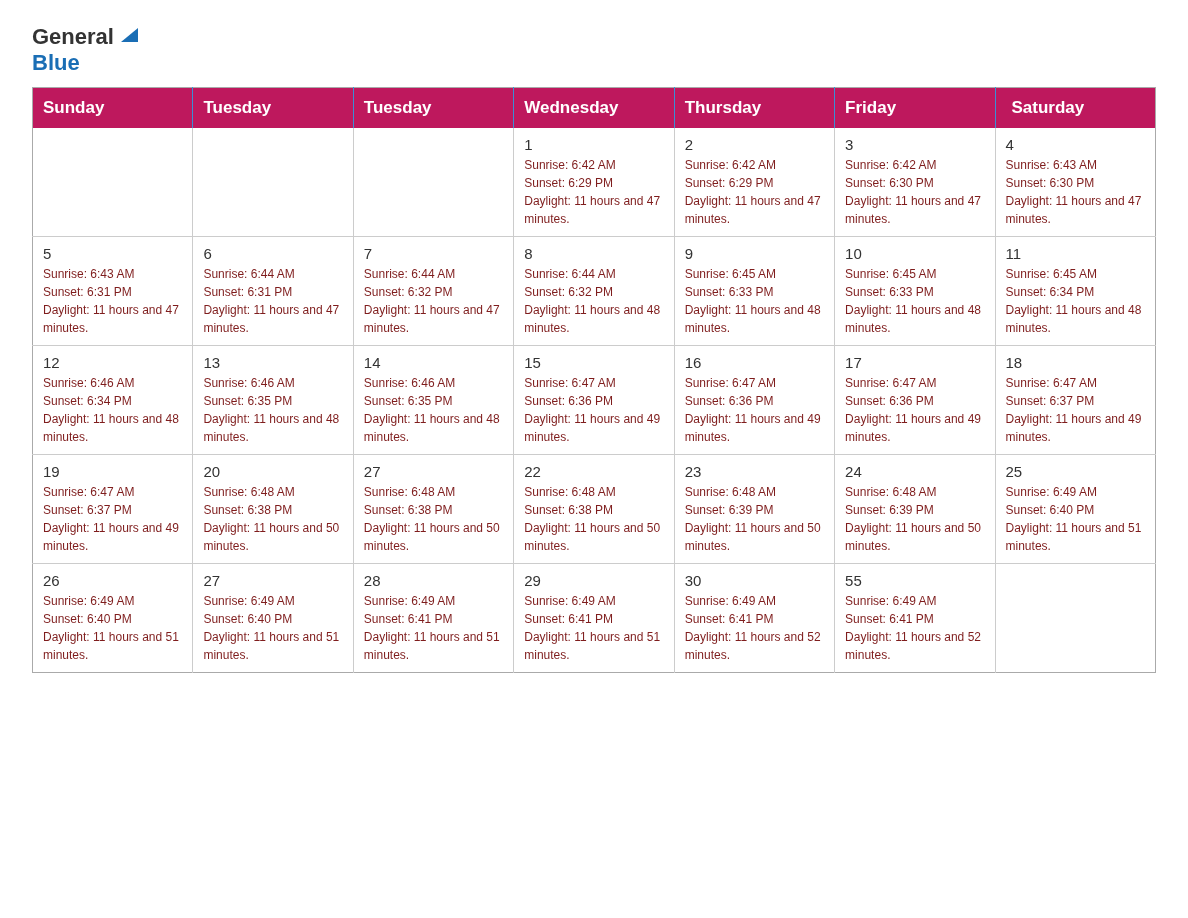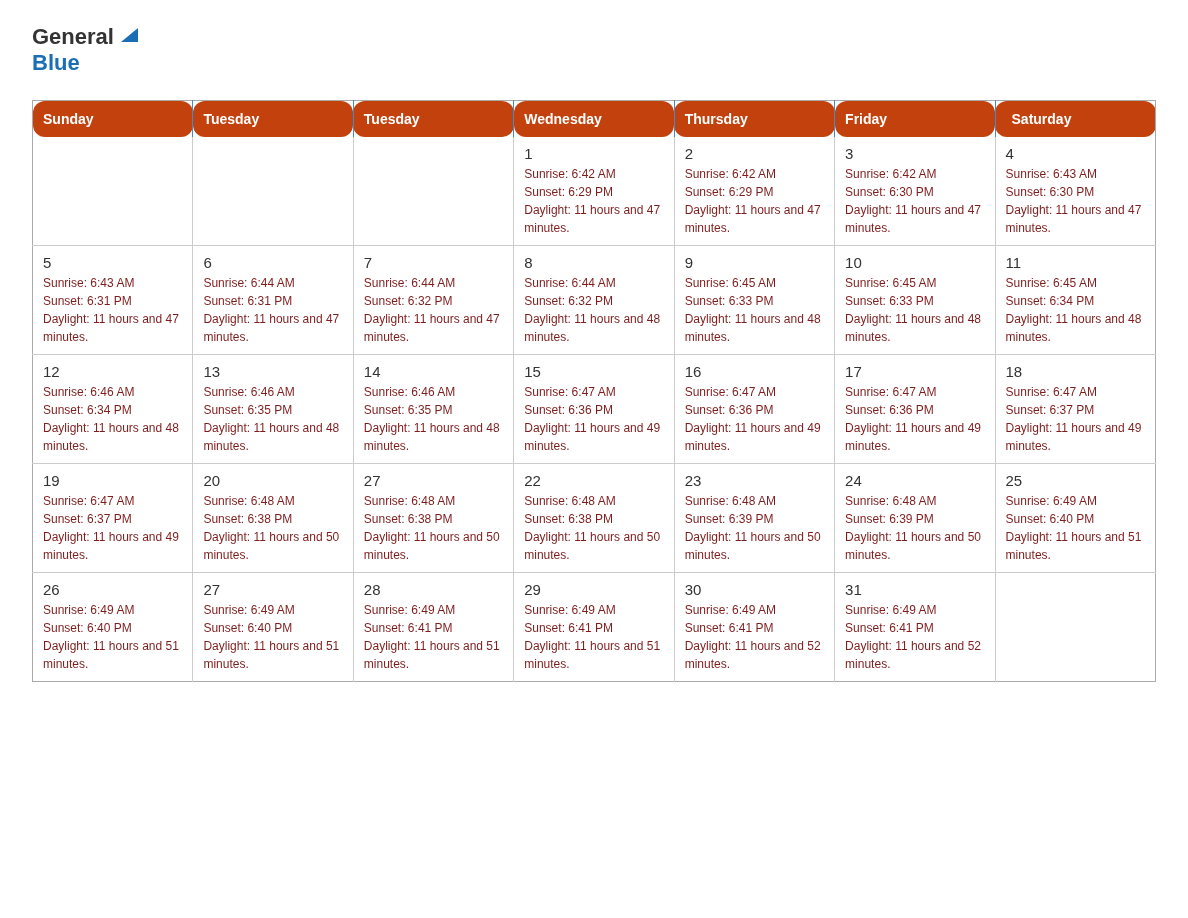--- a/index.html
+++ b/index.html
@@ -6,21 +6,21 @@
     body {
       font-family: Arial, sans-serif;
       background: #fff;
       padding: 24px 32px;
       width: 1188px;
       min-height: 918px;
     }
     .header {
       display: flex;
       align-items: flex-start;
-      margin-bottom: 24px;
+      margin-bottom: 11px;
     }
     .logo-text-general {
       font-size: 22px;
       font-weight: bold;
       color: #333;
     }
     .logo-text-blue {
       font-size: 22px;
       font-weight: bold;
       color: #1a6eb5;
@@ -36,27 +36,26 @@
     .location {
       font-size: 18px;
       color: #333;
     }
     .calendar-table {
       width: 100%;
       border-collapse: collapse;
       border: 1px solid #aaa;
     }
     .calendar-table th {
-      background-color: #c2410c;
+      background-color: #be185d;
       color: #fff;
       text-align: left;
       padding: 10px 10px;
-      font-size: 14px;
+      font-size: 17px;
       border-right: 1px solid #3a8ed5;
-      border-radius: 12px;
     }
     .calendar-table th:last-child {
       border-right: none;
       padding-left: 16px;
     }
     .calendar-table td {
       vertical-align: top;
       padding: 8px 10px;
       border-right: 1px solid #ccc;
       border-bottom: 1px solid #ccc;
@@ -252,19 +251,19 @@
         </td>
         <td>
           <span class="day-number">29</span>
           <div class="day-info">Sunrise: 6:49 AM<br>Sunset: 6:41 PM<br>Daylight: 11 hours and 51 minutes.</div>
         </td>
         <td>
           <span class="day-number">30</span>
           <div class="day-info">Sunrise: 6:49 AM<br>Sunset: 6:41 PM<br>Daylight: 11 hours and 52 minutes.</div>
         </td>
         <td>
-          <span class="day-number">31</span>
+          <span class="day-number">55</span>
           <div class="day-info">Sunrise: 6:49 AM<br>Sunset: 6:41 PM<br>Daylight: 11 hours and 52 minutes.</div>
         </td>
         <td class="empty-cell"></td>
       </tr>
     </tbody>
 </table>
 
 </body></html>

